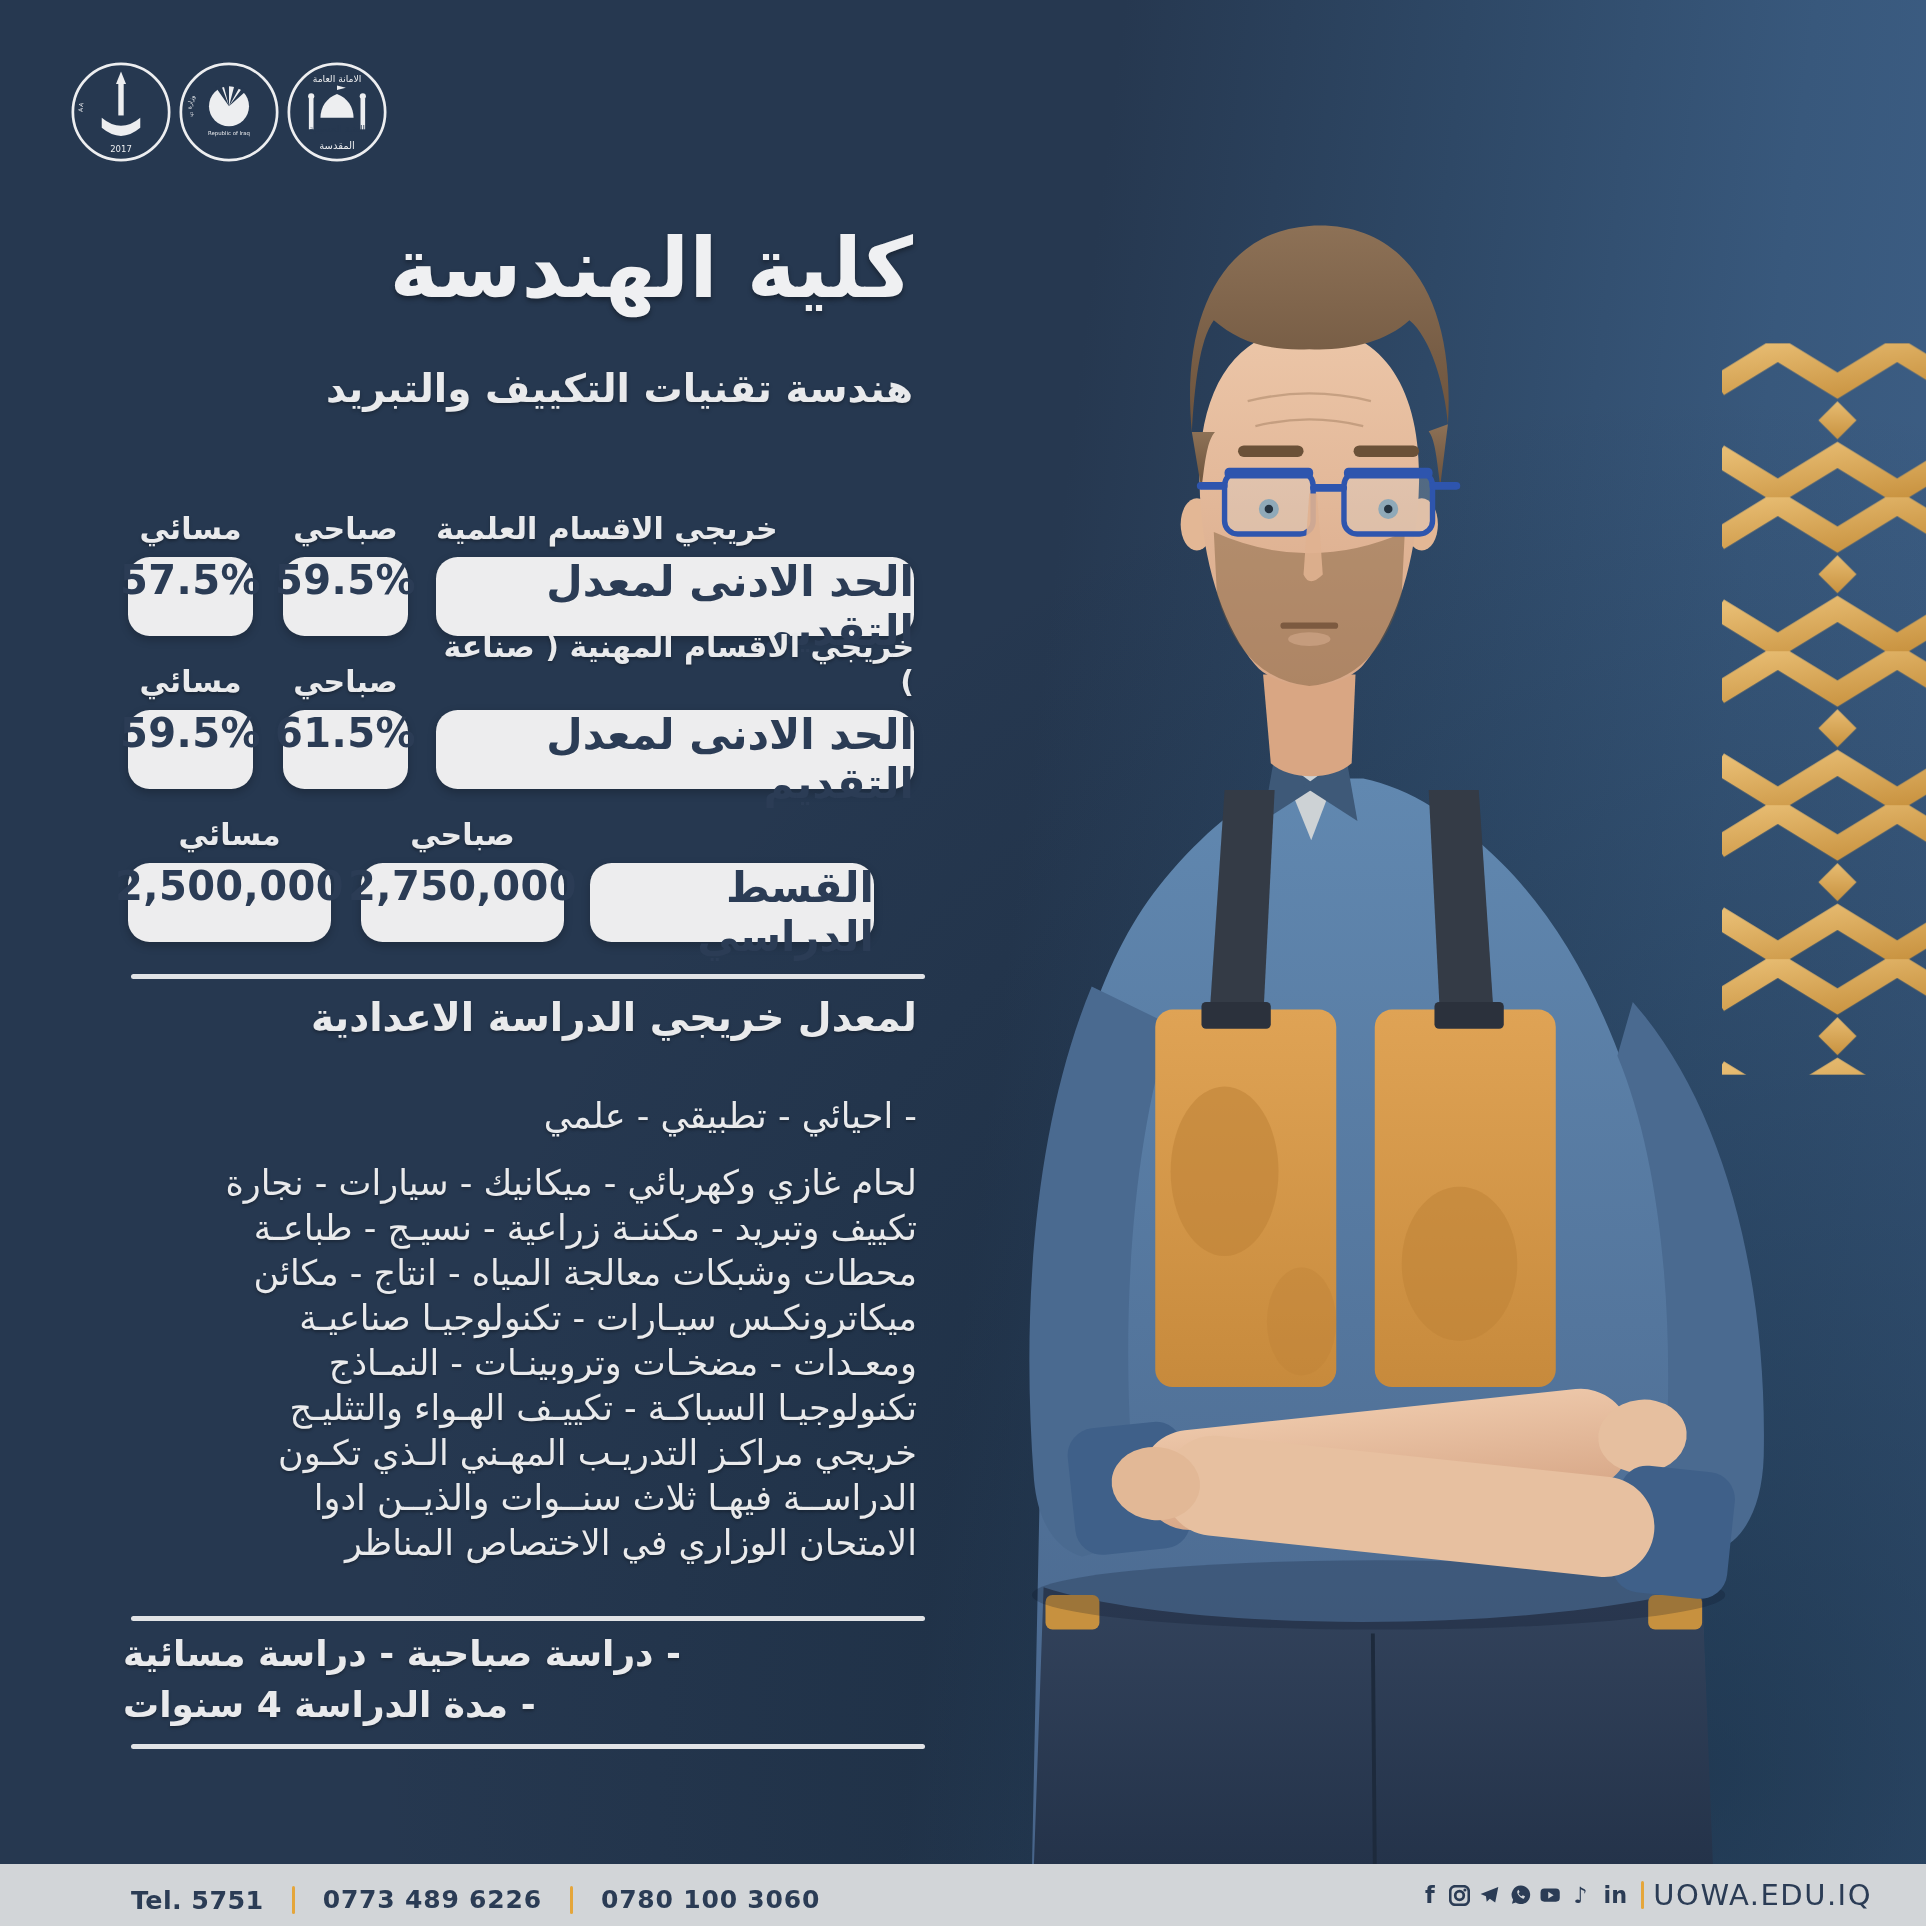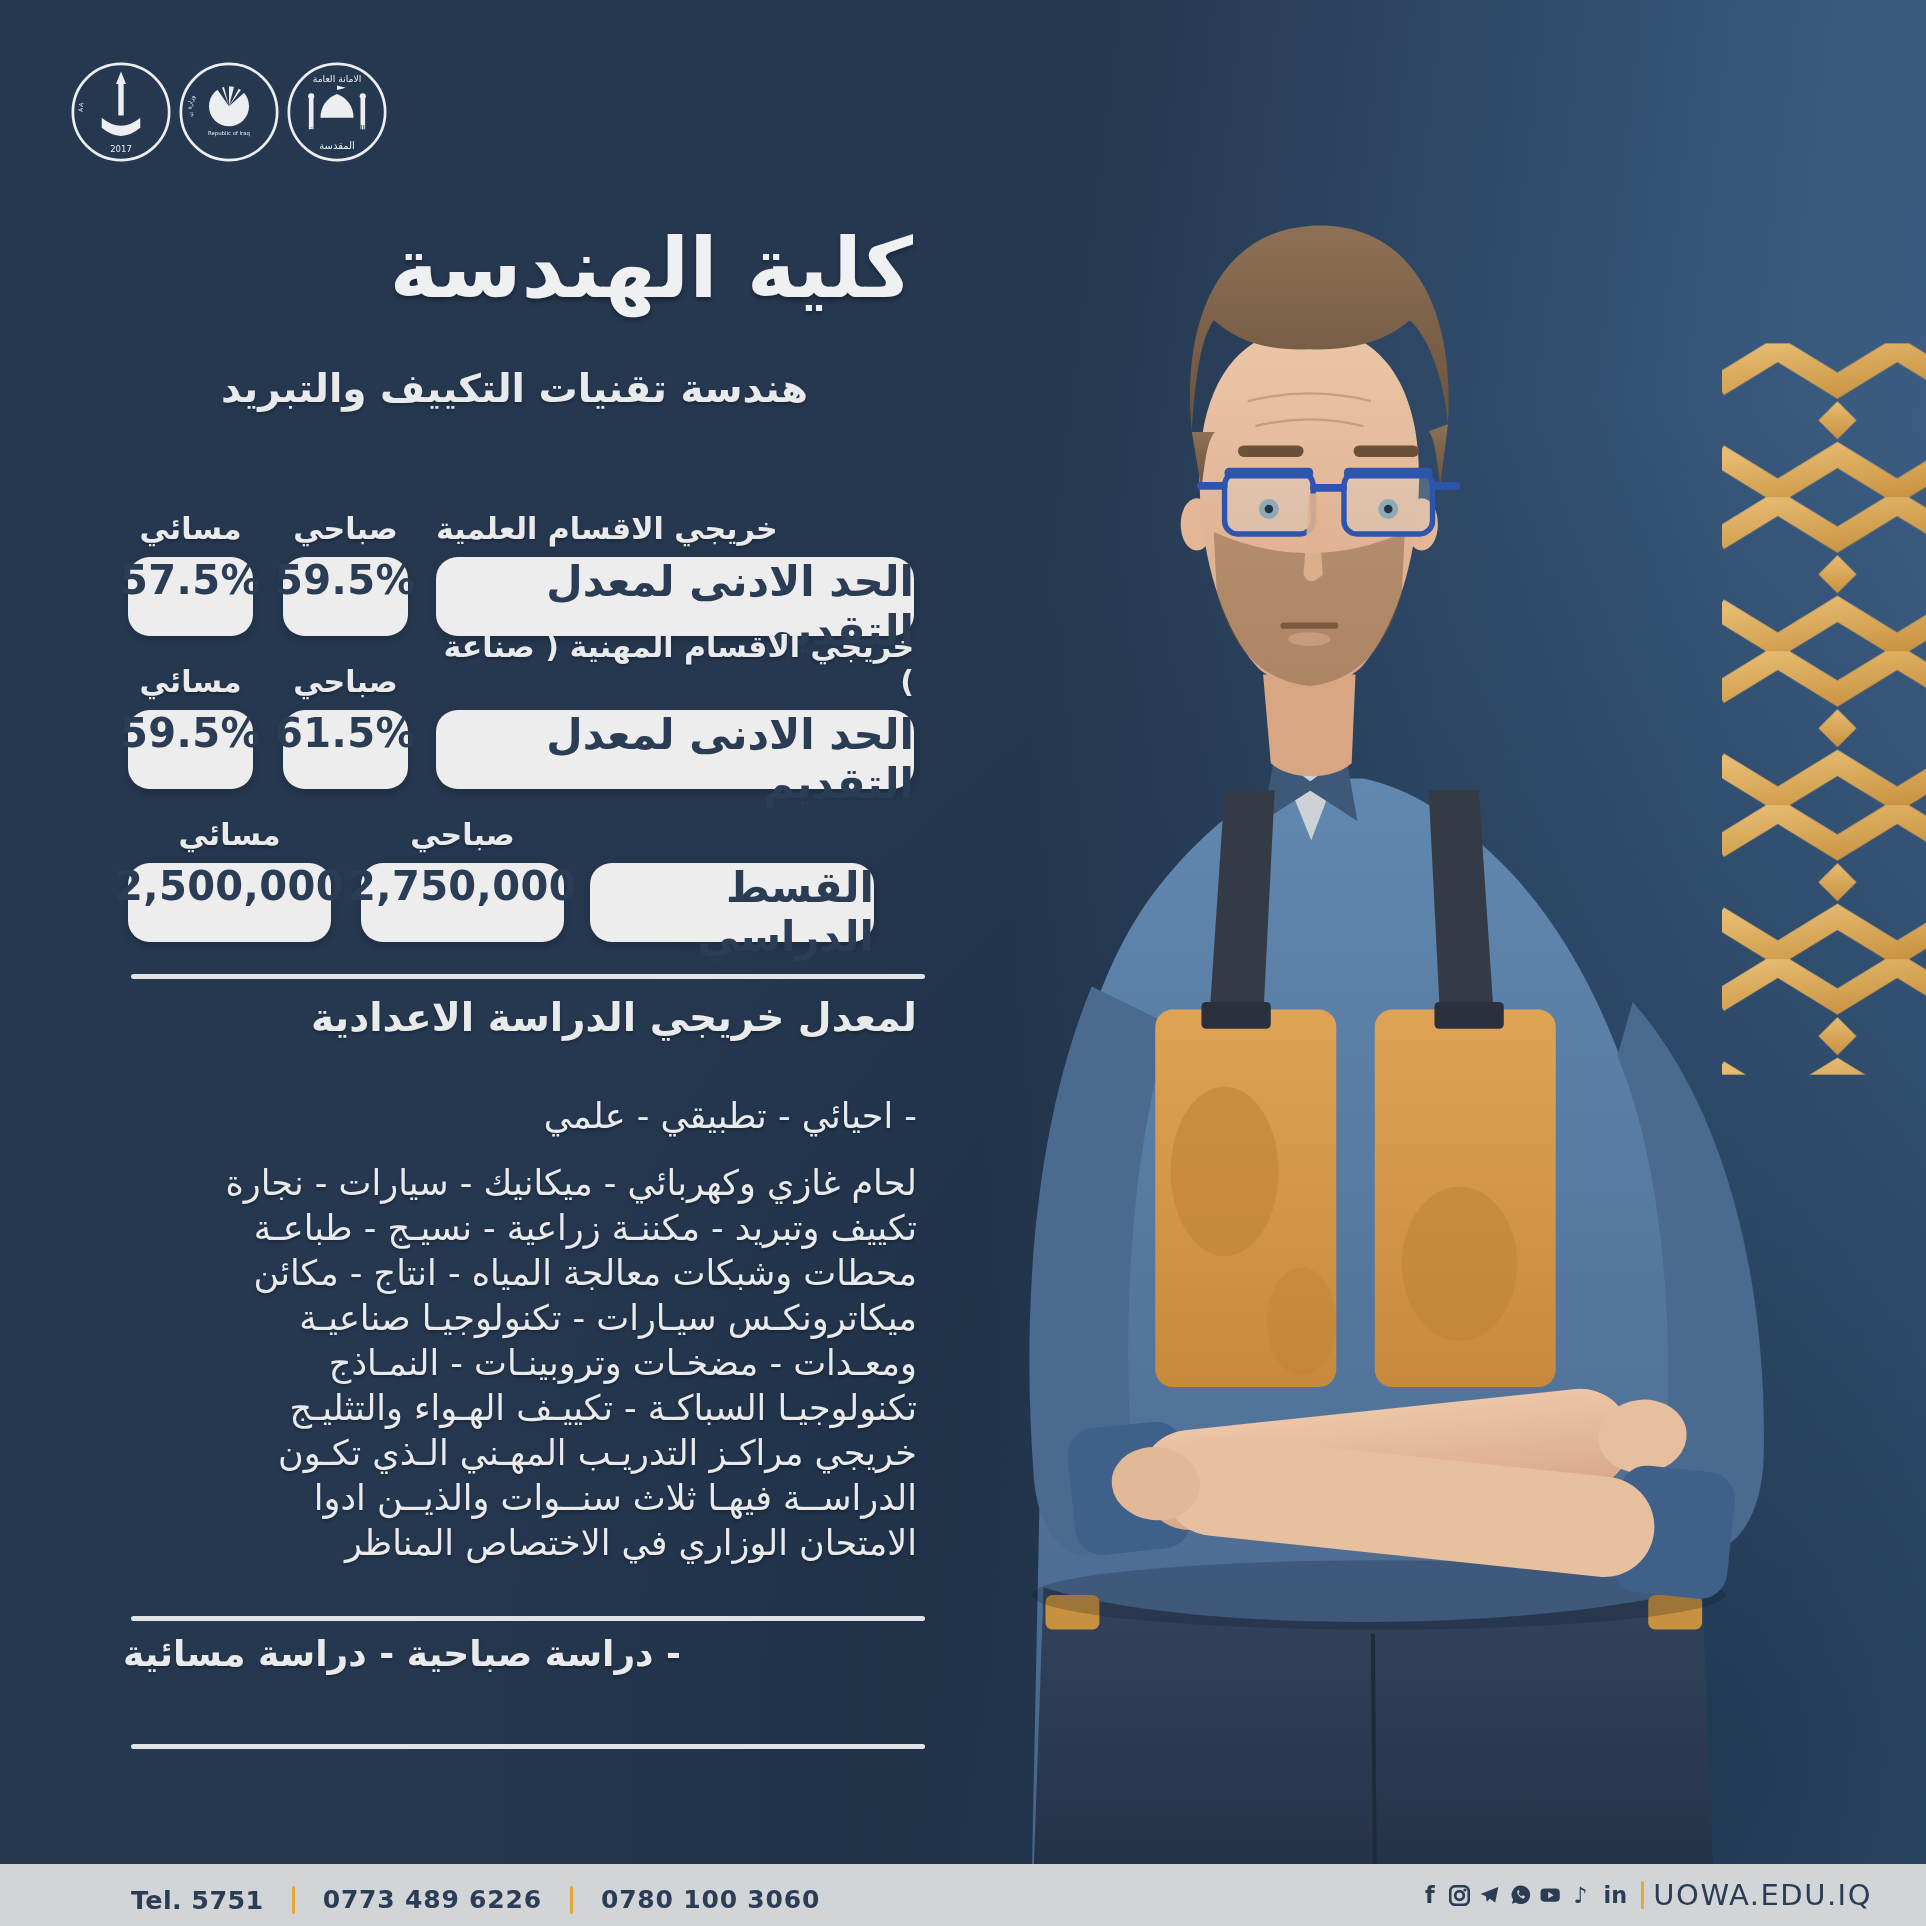--- a/index.html
+++ b/index.html
@@ -16,21 +16,21 @@
   .shade-br{position:absolute;inset:0;background:radial-gradient(ellipse at 88% 92%, rgba(12,30,46,.55) 0%, rgba(12,30,46,0) 55%);}
   .abs{position:absolute;}
   
   .logo{position:absolute;top:60px;width:104px;height:104px;}
   .title{
     position:absolute;top:225px;left:116px;width:797px;text-align:right;
     font-size:83px;font-weight:800;color:#EFF0F2;line-height:1.05;
     text-shadow:0 3.1px 5.4px rgba(0,0,0,.35);
   }
   .subtitle{
-    position:absolute;top:366px;left:116px;width:797px;text-align:center;
+    position:absolute;top:366px;left:116px;width:797px;text-align:right;
     font-size:39px;font-weight:700;color:var(--text-light);
     text-shadow:0 2.3px 3.9px rgba(0,0,0,.3);
   }
   
   .col-label{
     position:absolute;height:39px;display:flex;align-items:flex-end;justify-content:center;
     font-size:30px;font-weight:700;color:var(--text-light);text-shadow:0 1.5px 3.1px rgba(0,0,0,.3);
   }
   .col-label.right{justify-content:flex-end;padding-left:0;}
   .box{
@@ -271,20 +271,21 @@
     <div class="pline">ميكاترونكـس سيـارات - تكنولوجيـا صناعيـة</div>
     <div class="pline">ومعـدات - مضخـات وتروبينـات - النمـاذج</div>
     <div class="pline">تكنولوجيـا السباكـة - تكييـف الهـواء والتثليـج</div>
     <div class="pline">خريجي مراكـز التدريـب المهـني الـذي تكـون</div>
     <div class="pline">الدراســة فيهـا ثلاث سنــوات والذيــن ادوا</div>
     <div class="pline">الامتحان الوزاري في الاختصاص المناظر</div>
   </div>
 
   <div class="divider" style="left:131px;top:1616px;width:794px;"></div>
   <div class="study-line" style="top:1633px;">- دراسة صباحية - دراسة مسائية</div>
+  <div class="study-line" style="top:1684px;">- مدة الدراسة 4 سنوات</div>
   <div class="divider" style="left:131px;top:1744px;width:794px;"></div>
 
   <div class="bar">
     <div class="bar-left">
       <span class="tel">Tel. 5751</span>
       <span class="vsep"></span>
       <span class="phone">0773 489 6226</span>
       <span class="vsep"></span>
       <span class="phone">0780 100 3060</span>
     </div>

